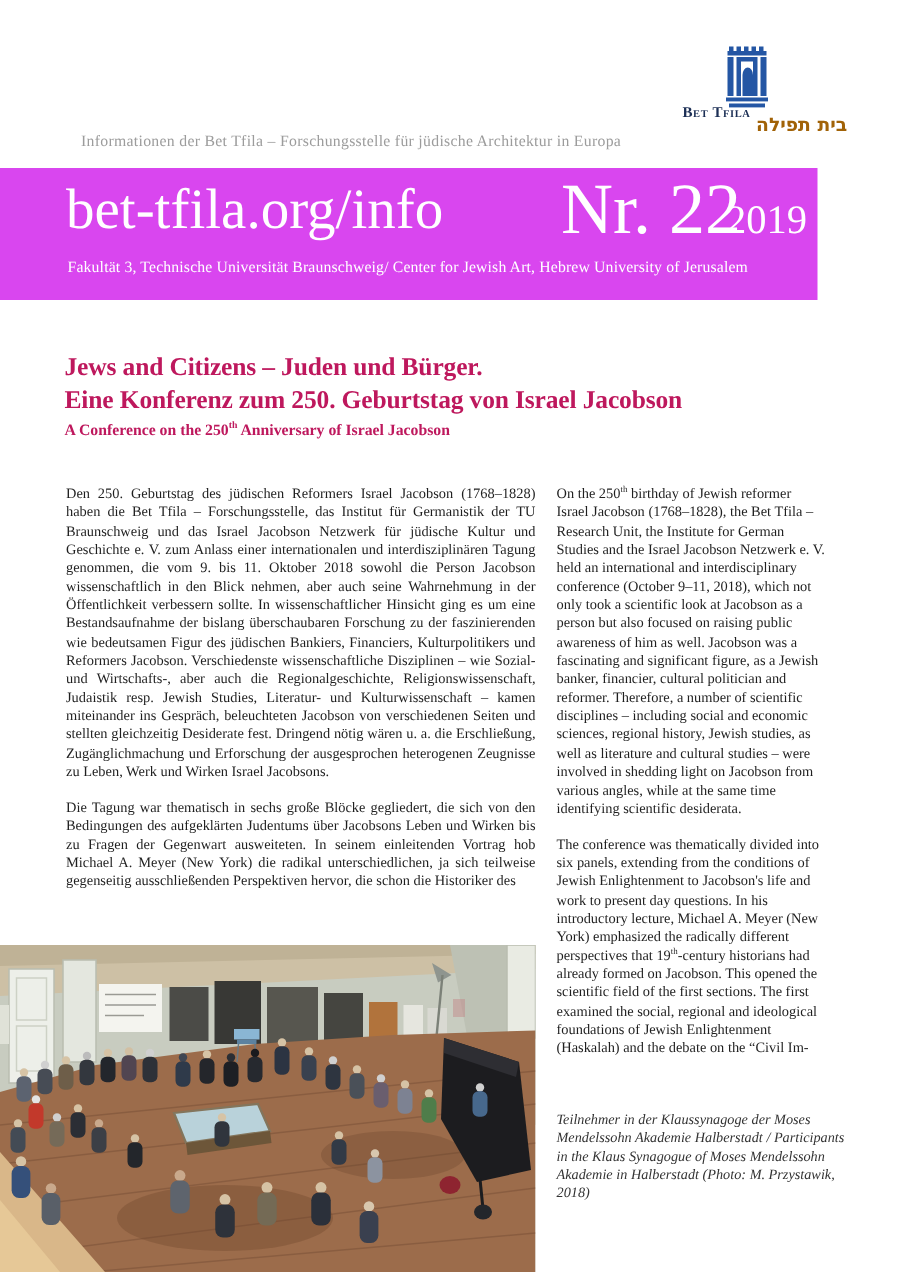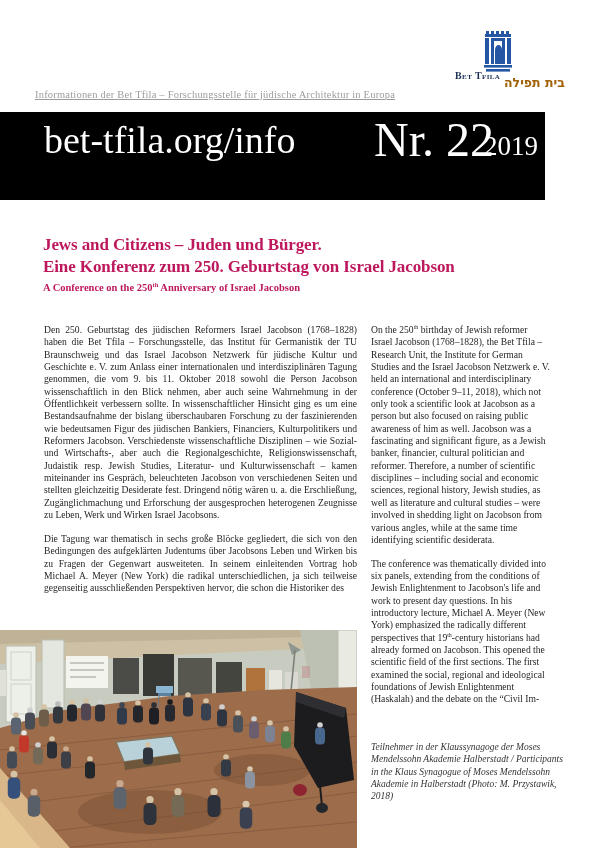--- a/index.html
+++ b/index.html
@@ -8,23 +8,23 @@
 
   
   .logo{position:absolute;left:455px;top:30px;width:120px;height:66px;}
   .logo-icon{position:absolute;left:29px;top:0;}
   .logo-latin{position:absolute;left:0;top:40px;font-weight:bold;font-size:10px;
               letter-spacing:.4px;color:#1c2f55;font-variant:small-caps;white-space:nowrap;}
   .logo-hebrew{position:absolute;left:49px;top:45px;font-family:"DejaVu Sans",sans-serif;
                font-weight:bold;font-size:12.5px;color:#a16207;white-space:nowrap;}
 
   
-  .tagline{position:absolute;left:35px;top:89px;font-size:10.5px;color:#9c9c9c;
-           letter-spacing:.2px;white-space:nowrap;text-decoration:underline;}
-  .bar{position:absolute;left:0;top:112px;width:545px;height:88px;background:#000000;color:#fff;}
+  .tagline{position:absolute;left:54px;top:89px;font-size:10.5px;color:#9c9c9c;
+           letter-spacing:.2px;white-space:nowrap;}
+  .bar{position:absolute;left:0;top:112px;width:545px;height:88px;background:#d946ef;color:#fff;}
   .site{position:absolute;left:44px;top:6px;font-size:38px;line-height:44px;white-space:nowrap;}
   .issue{position:absolute;left:374px;top:6px;font-size:48px;line-height:44px;white-space:nowrap;}
   .year{position:absolute;left:484px;top:19px;font-size:27px;white-space:nowrap;}
   .affil{position:absolute;left:45px;top:61px;font-size:10.5px;letter-spacing:.1px;white-space:nowrap;}
 
   
   .title-block{position:absolute;left:43px;top:234px;color:#be185d;}
   .title-line{font-size:17px;font-weight:bold;line-height:22px;letter-spacing:-.1px;white-space:nowrap;}
   .subtitle{font-size:10.5px;font-weight:bold;margin-top:4px;white-space:nowrap;}
   .subtitle sup,.col sup{font-size:62%;vertical-align:super;line-height:0;}
@@ -70,20 +70,21 @@
     <div class="logo-latin">Bet Tfila</div>
     <div class="logo-hebrew">בית תפילה</div>
   </div>
 
   <div class="tagline">Informationen der Bet Tfila – Forschungsstelle für jüdische Architektur in Europa</div>
 
   <div class="bar">
     <div class="site">bet-tfila.org/info</div>
     <div class="issue">Nr. 22</div>
     <div class="year">2019</div>
+    <div class="affil">Fakultät 3, Technische Universität Braunschweig/ Center for Jewish Art, Hebrew University of Jerusalem</div>
   </div>
 
   <div class="title-block">
     <div class="title-line">Jews and Citizens – Juden und Bürger.</div>
     <div class="title-line">Eine Konferenz zum 250. Geburtstag von Israel Jacobson</div>
     <div class="subtitle"><span>A Conference on the 250</span><sup>th</sup><span> Anniversary of Israel Jacobson</span></div>
   </div>
 
   <div class="col col-de">
     <p>Den 250. Geburtstag des jüdischen Reformers Israel Jacobson (1768–1828) haben die Bet Tfila – Forschungsstelle, das Institut für Germanistik der TU Braunschweig und das Israel Jacobson Netzwerk für jüdische Kultur und Geschichte e. V. zum Anlass einer internationalen und interdisziplinären Tagung genommen, die vom 9. bis 11. Oktober 2018 sowohl die Person Jacobson wissenschaftlich in den Blick nehmen, aber auch seine Wahrnehmung in der Öffentlichkeit verbessern sollte. In wissenschaftlicher Hinsicht ging es um eine Bestandsaufnahme der bislang überschaubaren Forschung zu der faszinierenden wie bedeutsamen Figur des jüdischen Bankiers, Financiers, Kulturpolitikers und Reformers Jacobson. Verschiedenste wissenschaftliche Disziplinen – wie Sozial- und Wirtschafts-, aber auch die Regionalgeschichte, Religionswissenschaft, Judaistik resp. Jewish Studies, Literatur- und Kulturwissenschaft – kamen miteinander ins Gespräch, beleuchteten Jacobson von verschiedenen Seiten und stellten gleichzeitig Desiderate fest. Dringend nötig wären u. a. die Erschließung, Zugänglichmachung und Erforschung der ausgesprochen heterogenen Zeugnisse zu Leben, Werk und Wirken Israel Jacobsons.</p>

